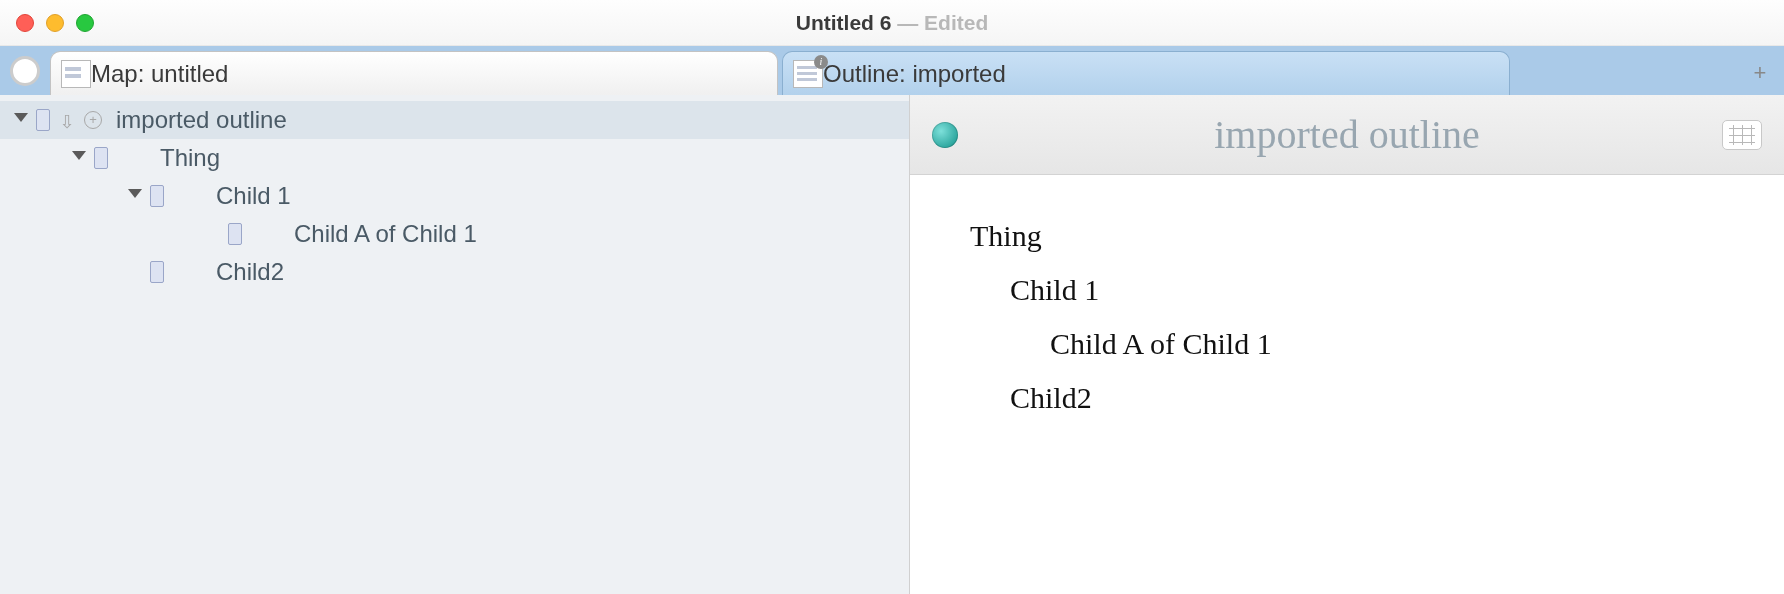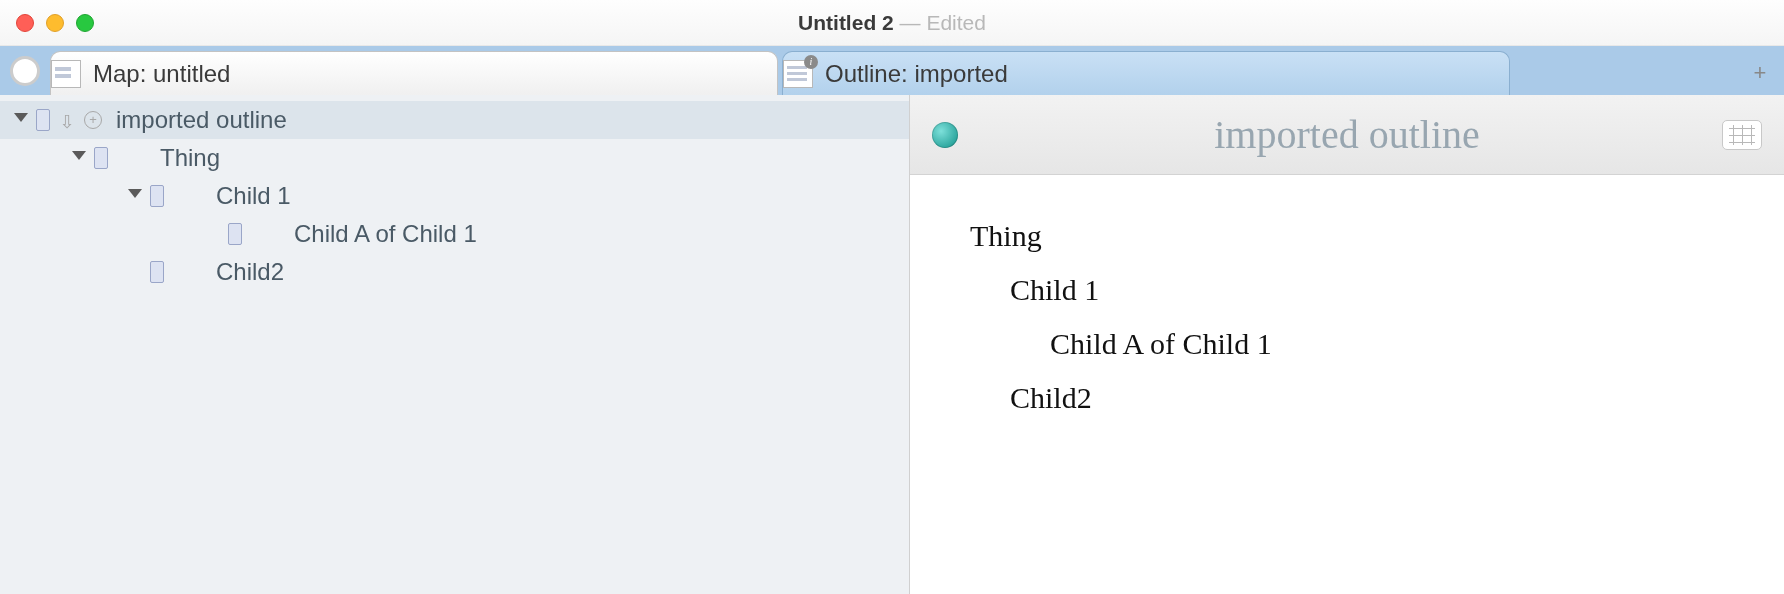--- a/index.html
+++ b/index.html
@@ -34,21 +34,21 @@
   .tl-green { background: #28c840; border: 1px solid #1fa531; }
   .title-center {
     position: absolute;
     left: 50%;
     transform: translateX(-50%);
     font-size: 21px;
     color: #3a3a3a;
     font-weight: 600;
   }
   .title-center .edited {
-    font-weight: 400;
+    font-weight: 700;
     color: #b8b8b8;
   }
 
   
   .tabbar {
     height: 49px;
     background: #aacae8;
     display: flex;
     align-items: flex-end;
     position: relative;
@@ -60,29 +60,29 @@
   .hollow-circle {
     width: 30px; height: 30px;
     border-radius: 50%;
     border: 3px solid #cccccc;
     background: #fff;
   }
   .tab {
     height: 44px;
     display: flex;
     align-items: center;
-    padding: 0 18px 0 0;
+    padding: 0 18px 0 10px;
     font-size: 24px;
     color: #3a3a3a;
     position: relative;
     border: 1px solid #c3c3c3;
     border-bottom: none;
     border-top-left-radius: 10px;
     border-top-right-radius: 10px;
-    gap: 12px;
+    gap: 0;
   }
   .tab.active-left {
     background: linear-gradient(#ffffff, #f0f0f0);
     flex: 0 0 728px;
   }
   .tab.active-right {
     background: linear-gradient(#c9e0f5, #b2d1ec);
     border-color: #8aafd0;
     flex: 0 0 728px;
     margin-left: 4px;
@@ -272,21 +272,21 @@
 </head>
 <body>
 
 <div class="titlebar">
   <div class="traffic-lights">
     <div class="traffic-light tl-red"></div>
     <div class="traffic-light tl-yellow"></div>
     <div class="traffic-light tl-green"></div>
   </div>
   <div class="title-center">
-    <span>Untitled 2</span><span class="edited"> — Edited</span>
+    <span>Untitled 6</span><span class="edited"> — Edited</span>
   </div>
 </div>
 
 <div class="tabbar">
   <div class="left-circle-holder">
     <div class="hollow-circle"></div>
   </div>
   <div class="tab active-left">
     <div class="tab-icon map"></div>
     <span>Map: untitled</span>

